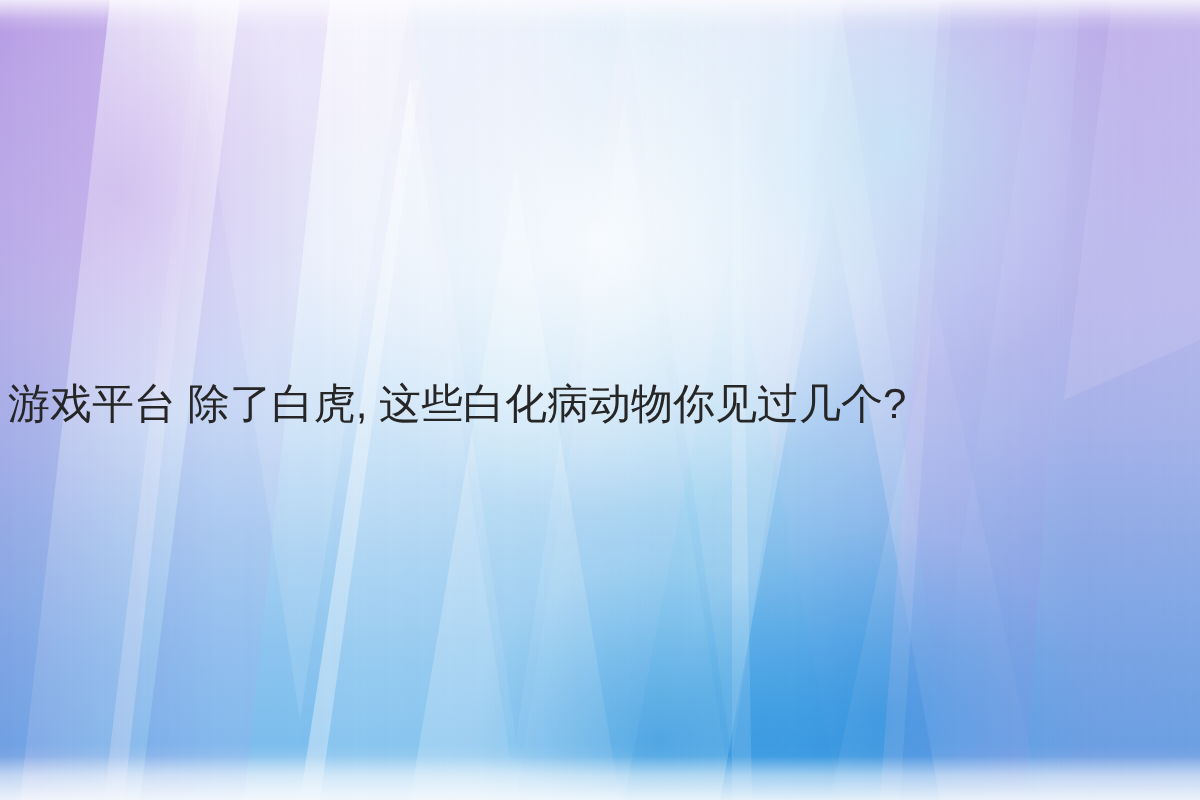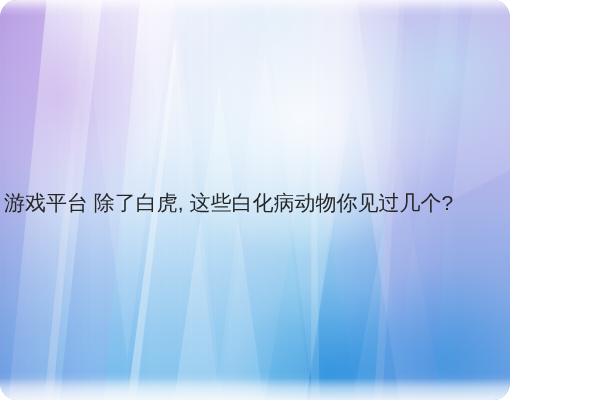--- a/index.html
+++ b/index.html
@@ -7,25 +7,24 @@
     margin: 0;
     padding: 0;
     background: #ffffff;
   }
   body {
     font-family: "Liberation Sans", "DejaVu Sans", sans-serif;
   }
 
   .banner {
     position: relative;
-    width: 510px;
+    width: 600px;
     height: 400px;
     overflow: hidden;
     background: #eef0fb;
-    border-radius: 17px;
   }
 
   
   .layer {
     position: absolute;
     inset: 0;
   }
 
   .base-wash {
     background:

